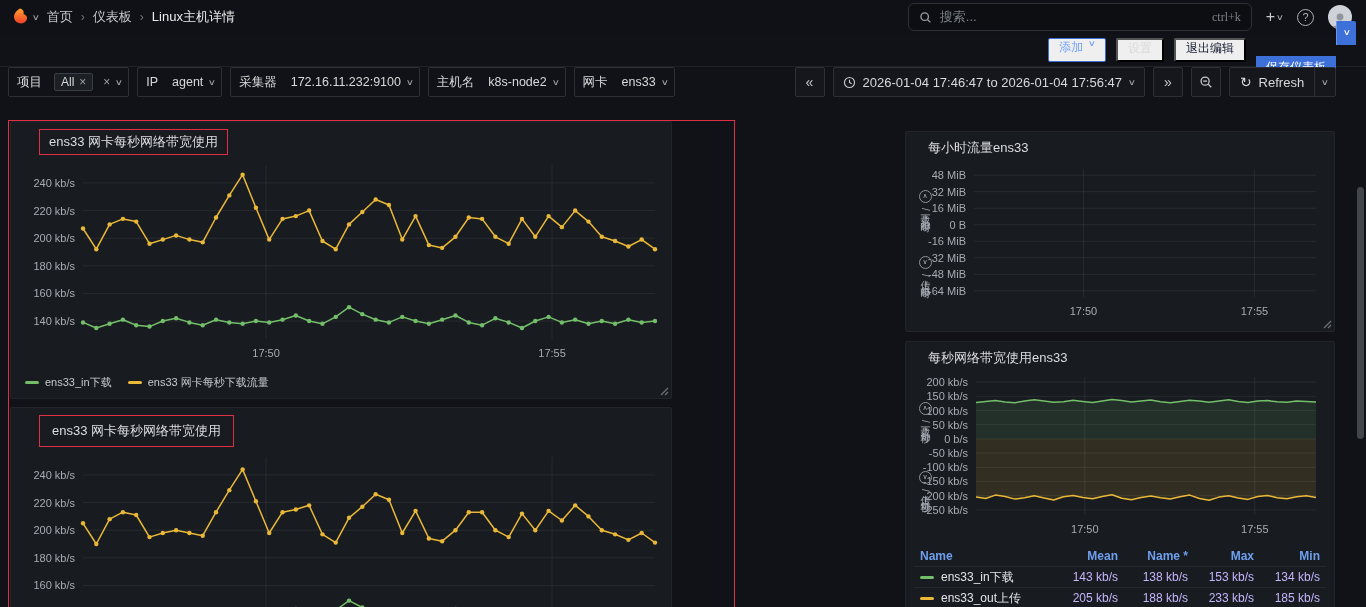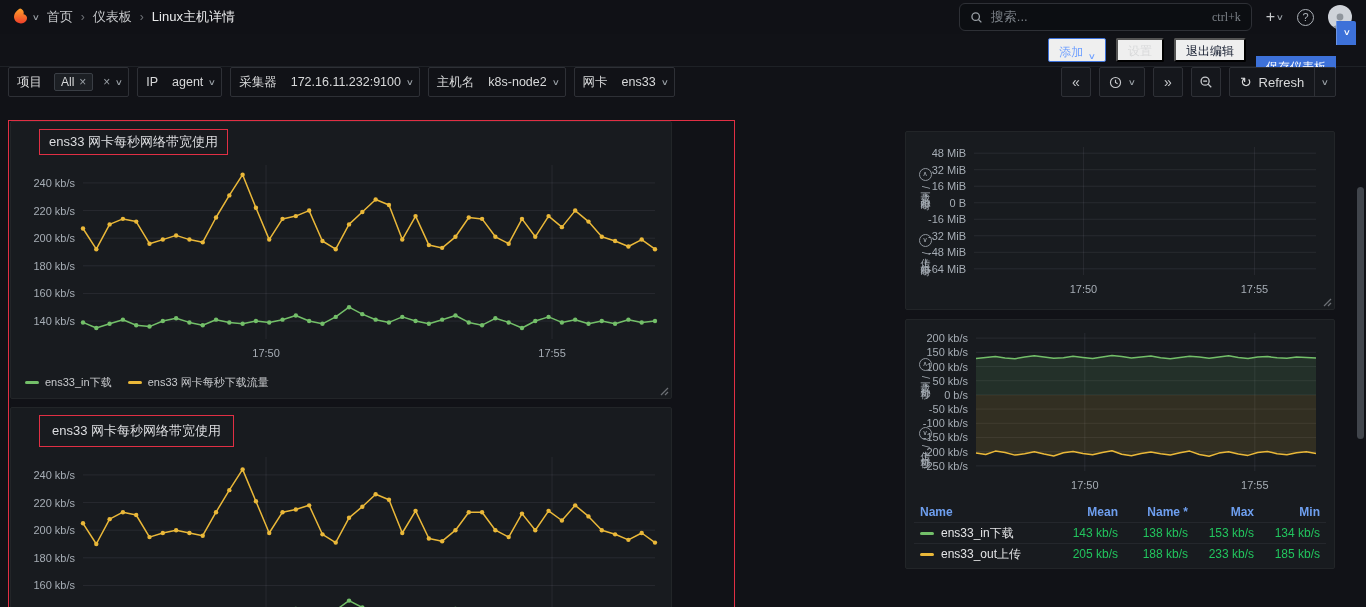--- a/index.html
+++ b/index.html
@@ -7,34 +7,34 @@
     font-family:"Liberation Sans","DejaVu Sans",sans-serif; color:#d8d9da; }
   .app { width:1366px; height:607px; display:flex; flex-direction:column; position:relative; }
 
   
   .topnav { height:34px; flex:0 0 34px; display:flex; align-items:center; padding:0 14px 0 10px; gap:8px; background:#101116; }
   .logo-wrap { display:flex; align-items:center; gap:3px; cursor:pointer; }
   .crumb { font-size:13px; color:#c7c9cc; display:flex; align-items:center; gap:8px; }
   .crumb .sep { color:#6e7277; font-size:12px; }
   .crumb .last { color:#e9eaeb; }
   .nav-right { margin-left:auto; display:flex; align-items:center; gap:14px; }
-  .searchbox { width:293px; height:28px; border:1px solid #2e3036; border-radius:6px; background:#0c0e12;
+  .searchbox { width:344px; height:28px; border:1px solid #2e3036; border-radius:6px; background:#0c0e12;
     display:flex; align-items:center; gap:8px; padding:0 10px; }
   .searchbox .ph { color:#7b8087; font-size:13px; flex:1; }
   .searchbox .kbd { color:#7b8087; font-size:12px;font-family:Liberation Serif, serif; }
   .plusbtn { display:flex; align-items:center; gap:2px; color:#c7c9cc; font-size:16px; cursor:pointer; }
   .chev { font-size:8px; color:#9aa0a6; transform:scaleX(1.4); display:inline-block; }
   .helpbtn { width:17px; height:17px; border:1.4px solid #adb2b8; border-radius:50%; color:#adb2b8;
     font-size:11px; display:flex; align-items:center; justify-content:center; cursor:pointer; }
   .avatar { width:24px; height:24px; border-radius:50%; background:#cfd3d9; overflow:hidden; display:flex; align-items:flex-end; justify-content:center; cursor:pointer; }
 
   
   .toolbar { height:33px; flex:0 0 33px; display:flex; align-items:center; justify-content:flex-end;
     gap:10px; padding:0 10px; border-bottom:1px solid #1e2126; }
-  .btn { height:24px; display:inline-flex; align-items:flex-end; gap:6px; padding:0 10px; border-radius:2px;
+  .btn { height:24px; display:inline-flex; align-items:flex-start; gap:6px; padding:0 10px; border-radius:2px;
     font-size:12px; cursor:pointer; white-space:nowrap; }
   .btn-outline-blue { border:1px solid #3d71d9; color:#6e9fff; }
   .btn-text { color:#d8d9da; }
   .btn-text-orange { color:#0f172a; }
   .btn-split { display:inline-flex; border-radius:2px; overflow:hidden; cursor:pointer; }
   .btn-split .main { background:#3d71d9; color:#fff; font-size:12px; height:24px; display:flex; align-items:center; padding:0 10px;margin-top:35px; }
   .btn-split .arrow { background:#3d71d9; border-left:1px solid rgba(255,255,255,.25); width:20px; height:24px; display:flex; align-items:center; justify-content:center; }
   .btn-split .arrow .chev { color:#fff; }
 
   
@@ -74,21 +74,21 @@
     justify-content:space-around; align-items:center; z-index:2; }
   .vaxis .grp { display:flex; flex-direction:column; align-items:center; gap:3px; }
   .axicon { width:13px; height:13px; border:1px solid #8f959c; border-radius:50%; color:#aeb4bb; font-size:7px;
     display:flex; align-items:center; justify-content:center; }
   .vtext { writing-mode:vertical-rl; font-size:10px; color:#a6adb5; letter-spacing:1px; }
 
   
   .tbl { margin-top:2px; font-size:12px; }
   .tr { display:grid; grid-template-columns:1fr 66px 70px 66px 66px; align-items:center; height:21px; padding:0 6px; }
   .tr.body { border-top:1px solid rgba(204,204,220,.07); }
-  .tr .num { text-align:right; color:#22c55e; }
+  .tr .num { text-align:right; color:#c4b5fd; }
   .tr.th .num, .tr.th .nm { color:#6e9fef; font-weight:bold; }
   .nm { display:flex; align-items:center; gap:7px; color:#e3e4e6; }
 
   .vscroll { position:absolute; right:2px; top:72px; width:7px; height:252px; background:#41454c; border-radius:4px; z-index:20; cursor:grab; }
   svg text { font-family:"Liberation Sans","DejaVu Sans",sans-serif; }
 </style>
 </head>
 <body>
 
 <div class="app">
@@ -200,20 +200,21 @@
       </span>
     </div>
 
     <div class="timebar">
       <button class="tbtn square">«</button>
       <button class="tbtn">
         <svg width="13" height="13" viewBox="0 0 16 16">
           <circle cx="8" cy="8" r="6.2" fill="none" stroke="#c7c9cc" stroke-width="1.4"></circle>
           <path d="M8 4.5 V8 L10.6 9.6" fill="none" stroke="#c7c9cc" stroke-width="1.4"></path>
         </svg>
+        <span>2026-01-04 17:46:47 to 2026-01-04 17:56:47</span>
         <span class="chev">∨</span>
       </button>
       <button class="tbtn square">»</button>
       <button class="tbtn square">
         <svg width="14" height="14" viewBox="0 0 16 16">
           <circle cx="7" cy="7" r="4.6" fill="none" stroke="#c7c9cc" stroke-width="1.5"></circle>
           <line x1="4.8" y1="7" x2="9.2" y2="7" stroke="#c7c9cc" stroke-width="1.5"></line>
           <line x1="10.4" y1="10.4" x2="14" y2="14" stroke="#c7c9cc" stroke-width="1.5"></line>
         </svg>
       </button>
@@ -477,20 +478,23 @@
               <circle cx="609.3953488372093" cy="164.04761904761907" r="2.2" fill="#73BF69"></circle>
               <circle cx="622.6976744186046" cy="166.8095238095238" r="2.2" fill="#73BF69"></circle>
               <circle cx="636" cy="165.42857142857142" r="2.2" fill="#73BF69"></circle>
             </svg></div>
       </section>
     </div>
 
     <div class="col-right">
 
       <section class="panel">
+        <div class="p-title" style="padding-left:14px;">
+          <span>每小时流量ens33</span>
+        </div>
         <div class="chartwrap">
           <div class="vaxis">
             <span class="grp">
               <span class="axicon">∧</span>
               <span class="vtext">下载/每小时</span>
             </span>
             <span class="grp">
               <span class="axicon">∨</span>
               <span class="vtext">上传/每小时</span>
             </span>
@@ -517,20 +521,23 @@
               <line x1="340.44" x2="340.44" y1="10" y2="138" stroke="rgba(204,204,220,0.09)"></line>
               <text x="340.44" y="156" text-anchor="middle" fill="#a6adb5" font-size="11">17:55</text>
             </svg></div>
         <svg class="resize-h" width="10" height="10" viewBox="0 0 10 10">
           <line x1="2" y1="9" x2="9" y2="2" stroke="#6c6f75" stroke-width="1.3"></line>
           <line x1="6" y1="9" x2="9" y2="6" stroke="#6c6f75" stroke-width="1.3"></line>
         </svg>
       </section>
 
       <section class="panel">
+        <div class="p-title" style="padding-left:14px;">
+          <span>每秒网络带宽使用ens33</span>
+        </div>
         <div class="chartwrap">
           <div class="vaxis">
             <span class="grp">
               <span class="axicon">∧</span>
               <span class="vtext">下载/每秒</span>
             </span>
             <span class="grp">
               <span class="axicon">∨</span>
               <span class="vtext">上传/每秒</span>
             </span>

